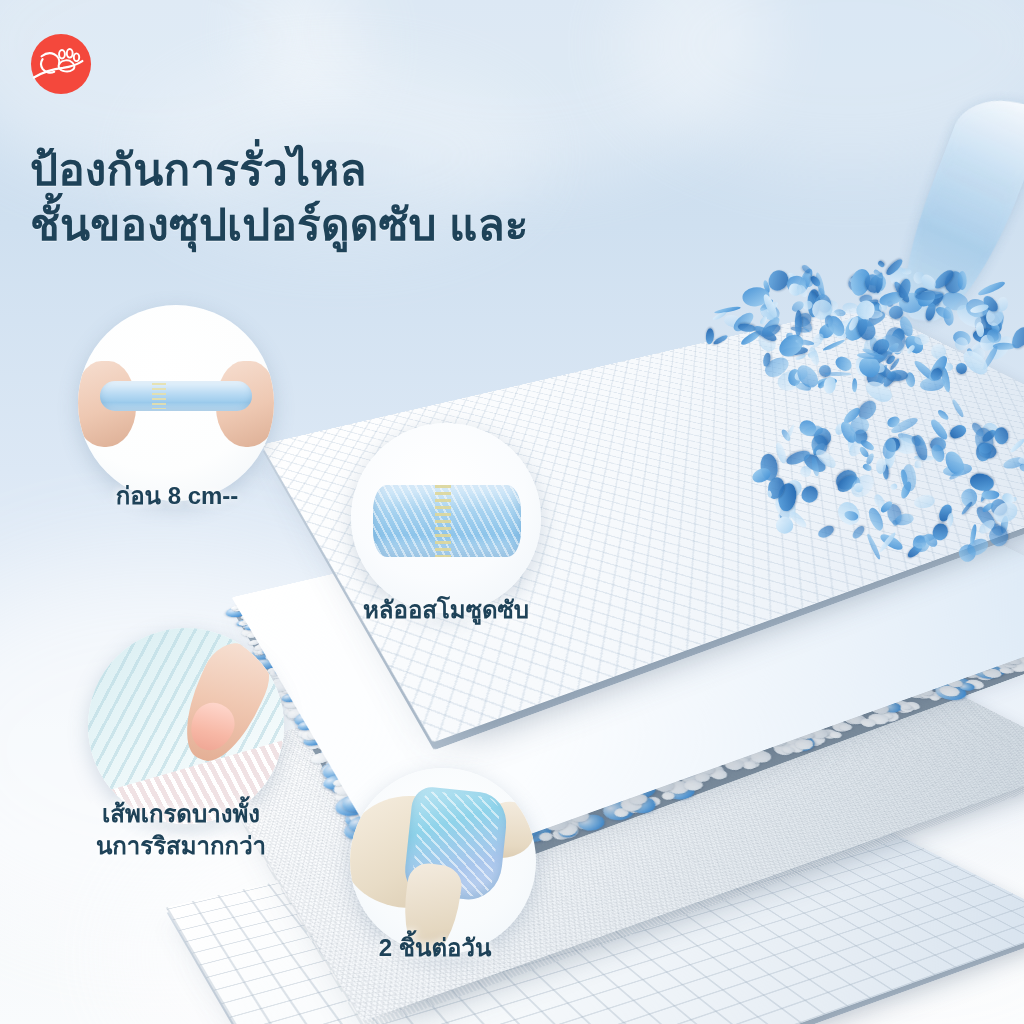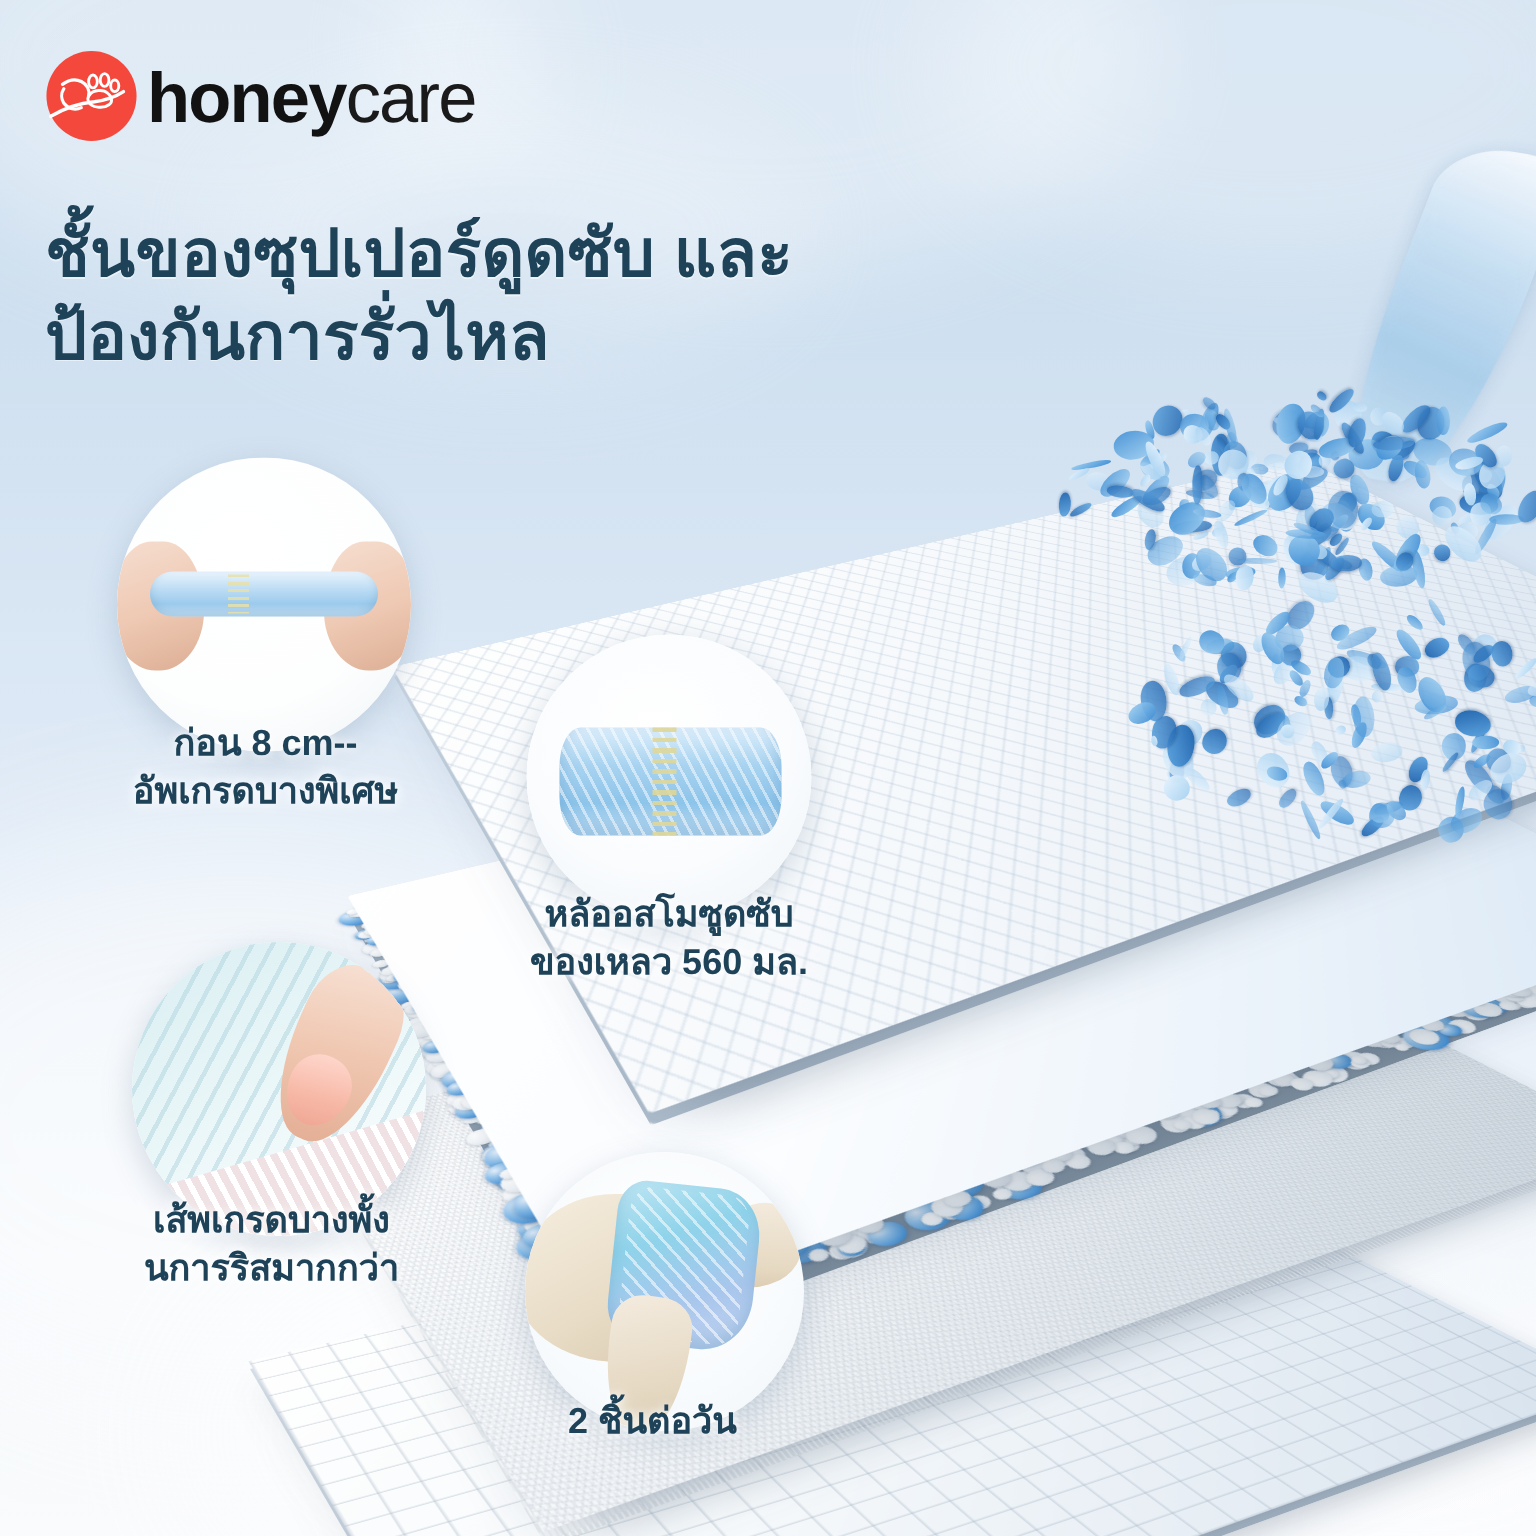--- a/index.html
+++ b/index.html
@@ -1118,51 +1118,45 @@
     <svg class="brand-mark" viewBox="0 0 64 64">
       <circle cx="32" cy="32" r="31" fill="#F4483C"></circle>
       <path d="M4 46C14 40 24 37 34 36c7-1 14-3 20-7" stroke="#fff" stroke-width="2.4" fill="none" stroke-linecap="round"></path>
       <path d="M12 24c4-3 9-4 13-2 4 2 6 6 5 10" stroke="#fff" stroke-width="2.2" fill="none" stroke-linecap="round"></path>
       <path d="M13 27c-2 3-2 7 0 10 3 4 8 5 12 3" stroke="#fff" stroke-width="2.2" fill="none" stroke-linecap="round"></path>
       <ellipse cx="33" cy="22" rx="3" ry="4.4" fill="none" stroke="#fff" stroke-width="2"></ellipse>
       <ellipse cx="41" cy="21" rx="3" ry="4.4" fill="none" stroke="#fff" stroke-width="2"></ellipse>
       <ellipse cx="48" cy="25" rx="2.8" ry="4" fill="none" stroke="#fff" stroke-width="2"></ellipse>
       <path d="M31 31c2-3 9-4 12-1 3 2 4 6 1 8-4 3-12 2-14-2-1-2 0-4 1-5z" fill="none" stroke="#fff" stroke-width="2"></path>
     </svg>
-    <div class="brand-text">
-      <span class="b-honey">honey</span>
-      <span class="b-care">care</span>
-    </div>
   </div>
 
   <div class="headline">
+    <span class="hl-line">ป้องกันการรั่วไหล</span>
     <span class="hl-line">ชั้นของซุปเปอร์ดูดซับ และ</span>
-    <span class="hl-line">ป้องกันการรั่วไหล</span>
   </div>
 
   <div class="inset ins1">
     <div class="inner">
       <div class="hand-l"></div>
       <div class="hand-r"></div>
       <div class="thinpad"></div>
     </div>
   </div>
   <div class="caption cap1">
     <span class="c-line">ก่อน 8 cm--</span>
-    <span class="c-line">อัพเกรดบางพิเศษ</span>
   </div>
 
   <div class="inset ins2">
     <div class="inner">
       <div class="swollen"></div>
     </div>
   </div>
   <div class="caption cap2">
     <span class="c-line">หลัออสโมซูดซับ</span>
-    <span class="c-line">ของเหลว 560 มล.</span>
   </div>
 
   <div class="inset ins3">
     <div class="inner">
       <div class="padsurf"></div>
       <div class="padhem"></div>
       <div class="finger">
         <div class="nail"></div>
       </div>
     </div>

